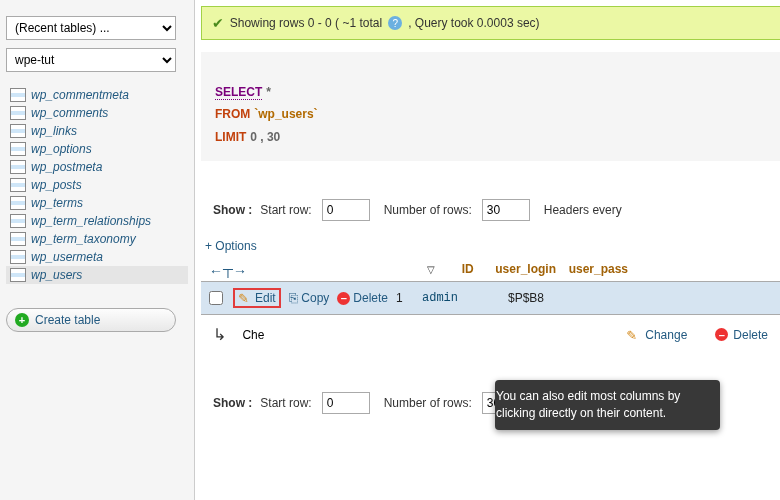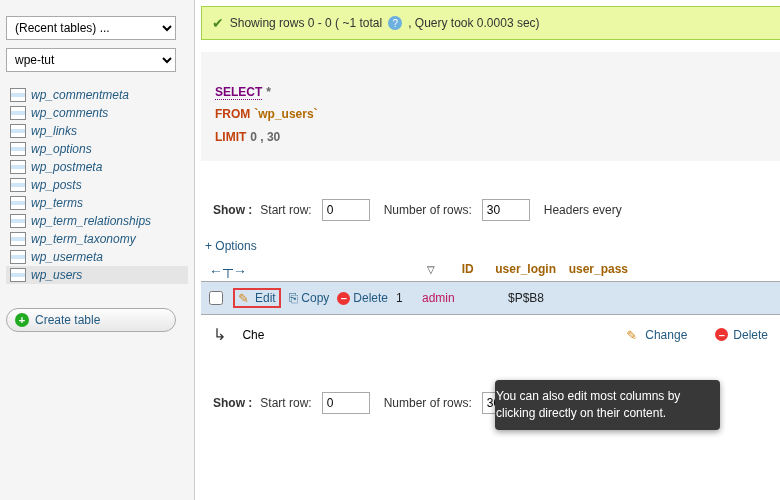--- a/index.html
+++ b/index.html
@@ -33,21 +33,21 @@
 .th-id { width: 30px; }
 .th-login { width: 86px; }
 .data-row { display: flex; align-items: center; padding: 6px 8px; background: #d6e4f1; border-top: 1px solid #aaa; border-bottom: 1px solid #aaa; }
 .data-row .chk { margin-right: 10px; width: 14px; height: 14px; }
 .act { display: inline-flex; align-items: center; gap: 3px; margin-right: 8px; color: #235a81; cursor: pointer; }
 .edit-box { border: 2px solid #e23c3c; padding: 1px 3px; }
 .pencil { display: inline-block; width: 14px; height: 14px; color: #d48a1d; font-size: 13px; }
 .copy-ico { color: #235a81; font-size: 12px; }
 .minus-ico { display: inline-flex; width: 13px; height: 13px; border-radius: 50%; background: #e33; color: #fff; align-items: center; justify-content: center; font-size: 11px; font-weight: bold; }
 .cell-id { width: 26px; color: #222; }
-.cell-login { width: 86px; color: #be185d; }
+.cell-login { width: 86px; color: #0c4a6e; font-family: Liberation Mono, monospace; }
 .cell-pass { color: #222; }
 .footer-row { display: flex; align-items: center; padding: 10px 12px; gap: 10px; }
 .corner { color: #333; font-size: 16px; margin-right: 6px; }
 .btn-act { display: inline-flex; align-items: center; gap: 5px; cursor: pointer; color: #235a81; margin-left: 18px; }
 .tooltip { position: absolute; background: #383838; color: #fff; padding: 8px 1px; width: 225px; border-radius: 4px; left: 300px; top: 380px; font-size: 12px; line-height: 1.4; box-shadow: 0 2px 6px rgba(0,0,0,0.4); }
 </style>
 </head>
 <body>
 <div class="layout">
   <div class="sidebar">

